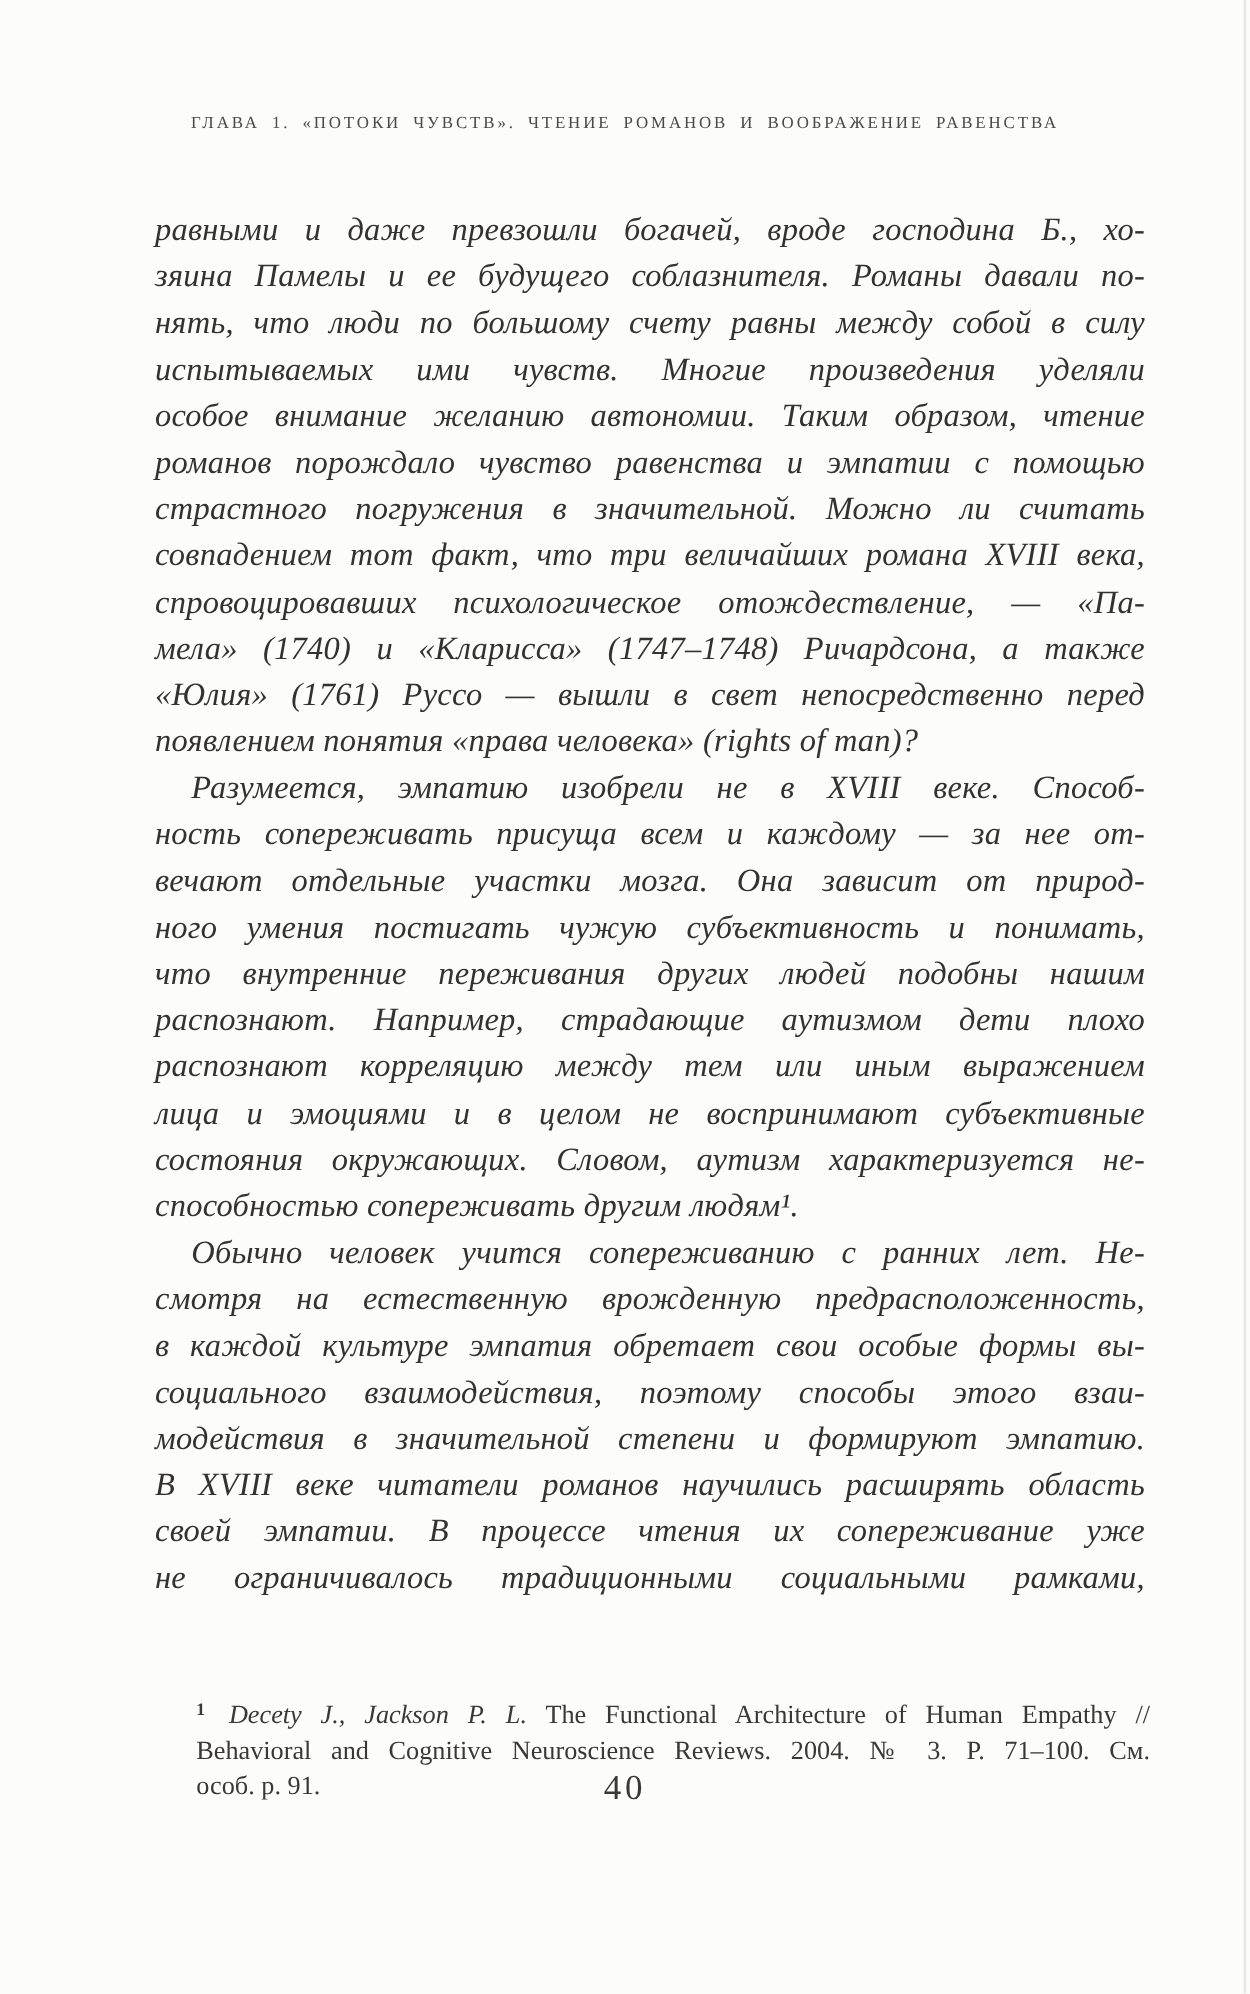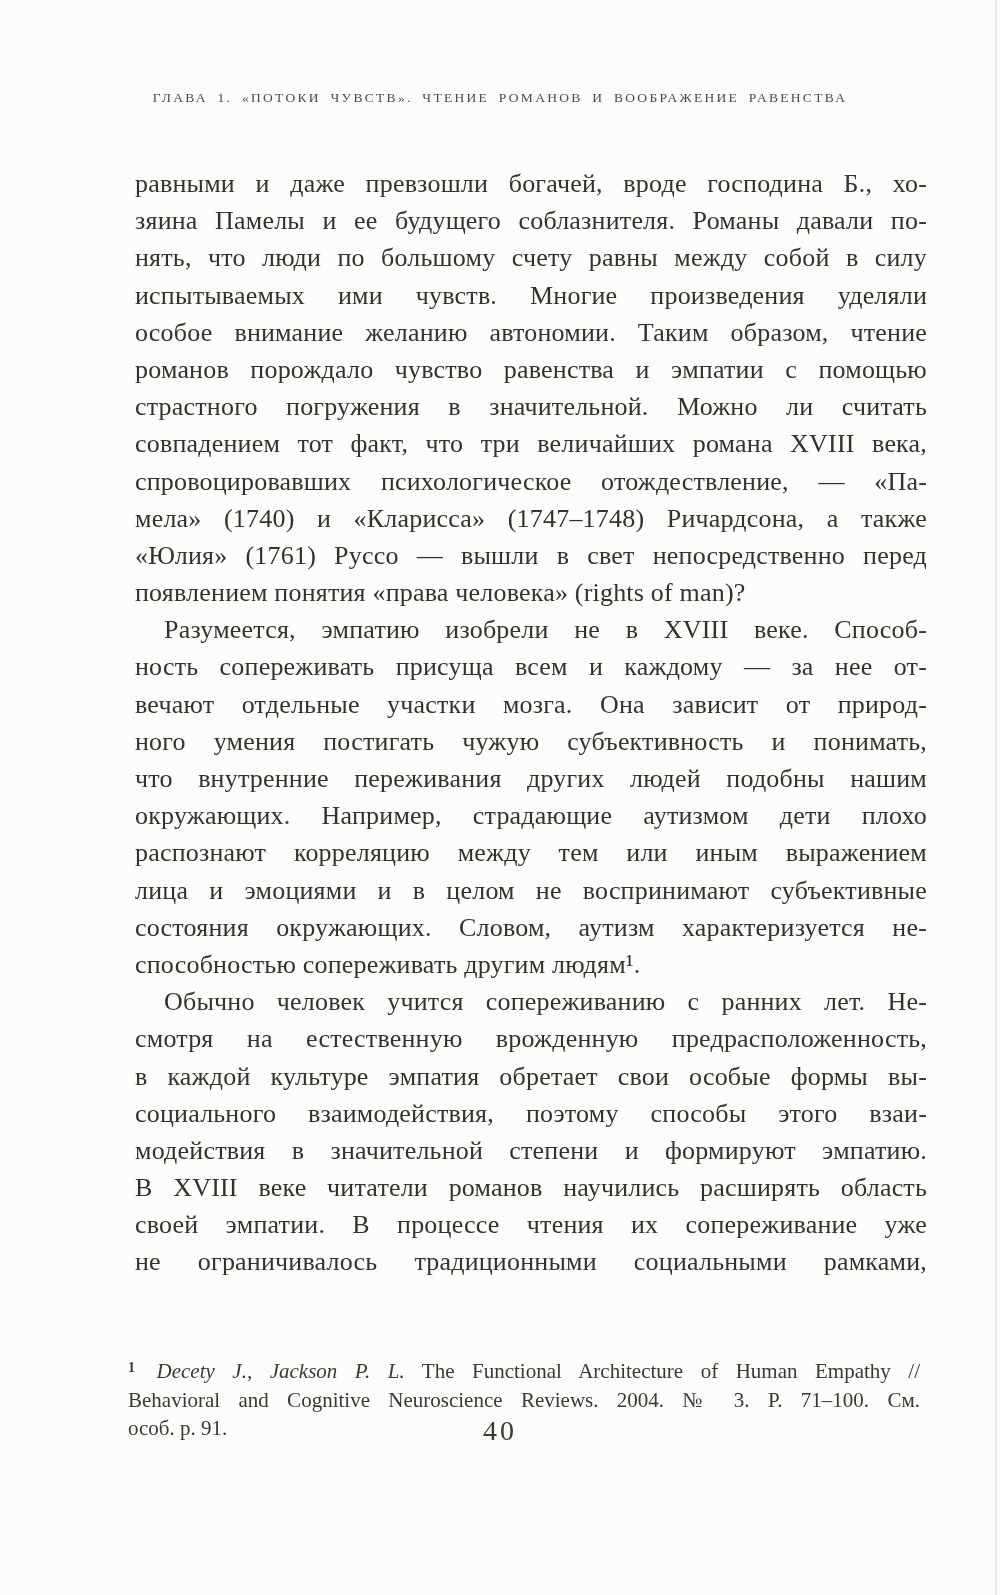--- a/index.html
+++ b/index.html
@@ -25,22 +25,23 @@
     position: absolute;
     top: 90px; left: 0; right: 0;
     text-align: center;
     font-size: 13.5px;
     letter-spacing: 2.3px;
     word-spacing: 4px;
     color: #4b4a47;
   }
   .body-text {
     position: absolute;
-    top: 165px; left: 135px;
+    top: 165px; left: 124px;
     width: 792px;
+    font-style: italic;
   }
   .line {
     font-size: 26px;
     line-height: 37.2px;
     height: 37.2px;
     white-space: nowrap;        
     white-space: normal;
     text-align: justify;
     text-align-last: justify;
     letter-spacing: 0.2px;
@@ -52,20 +53,21 @@
     position: absolute;
     top: 1357px; left: 128px;
     width: 792px;
   }
   .fn-line {
     font-size: 21px;
     line-height: 28.6px;
     text-align: justify;
     text-align-last: left;
     color: #3a3835;
+    margin-left: 29px;
   }
   .fn-line.just { text-align-last: justify; }
   .fn-marker {
     font-weight: bold;
     font-size: 14px;
     line-height: 0;
     vertical-align: 6px;
     margin-right: 4px;
   }
   .fn-authors { font-style: italic; }
@@ -96,21 +98,21 @@
       <div class="line">совпадением тот факт, что три величайших романа XVIII века,</div>
       <div class="line">спровоцировавших психологическое отождествление, — «Па-</div>
       <div class="line">мела» (1740) и «Кларисса» (1747–1748) Ричардсона, а также</div>
       <div class="line">«Юлия» (1761) Руссо — вышли в свет непосредственно перед</div>
       <div class="line natural">появлением понятия «права человека» (rights of man)?</div>
       <div class="line indent">Разумеется, эмпатию изобрели не в XVIII веке. Способ-</div>
       <div class="line">ность сопереживать присуща всем и каждому — за нее от-</div>
       <div class="line">вечают отдельные участки мозга. Она зависит от природ-</div>
       <div class="line">ного умения постигать чужую субъективность и понимать,</div>
       <div class="line">что внутренние переживания других людей подобны нашим</div>
-      <div class="line">окружающих. Например, страдающие аутизмом дети плохо</div>
+      <div class="line">распознают. Например, страдающие аутизмом дети плохо</div>
       <div class="line">распознают корреляцию между тем или иным выражением</div>
       <div class="line">лица и эмоциями и в целом не воспринимают субъективные</div>
       <div class="line">состояния окружающих. Словом, аутизм характеризуется не-</div>
       <div class="line natural">способностью сопереживать другим людям¹.</div>
       <div class="line indent">Обычно человек учится сопереживанию с ранних лет. Не-</div>
       <div class="line">смотря на естественную врожденную предрасположенность,</div>
       <div class="line">в каждой культуре эмпатия обретает свои особые формы вы-</div>
       <div class="line">социального взаимодействия, поэтому способы этого взаи-</div>
       <div class="line">модействия в значительной степени и формируют эмпатию.</div>
       <div class="line">В XVIII веке читатели романов научились расширять область</div>

